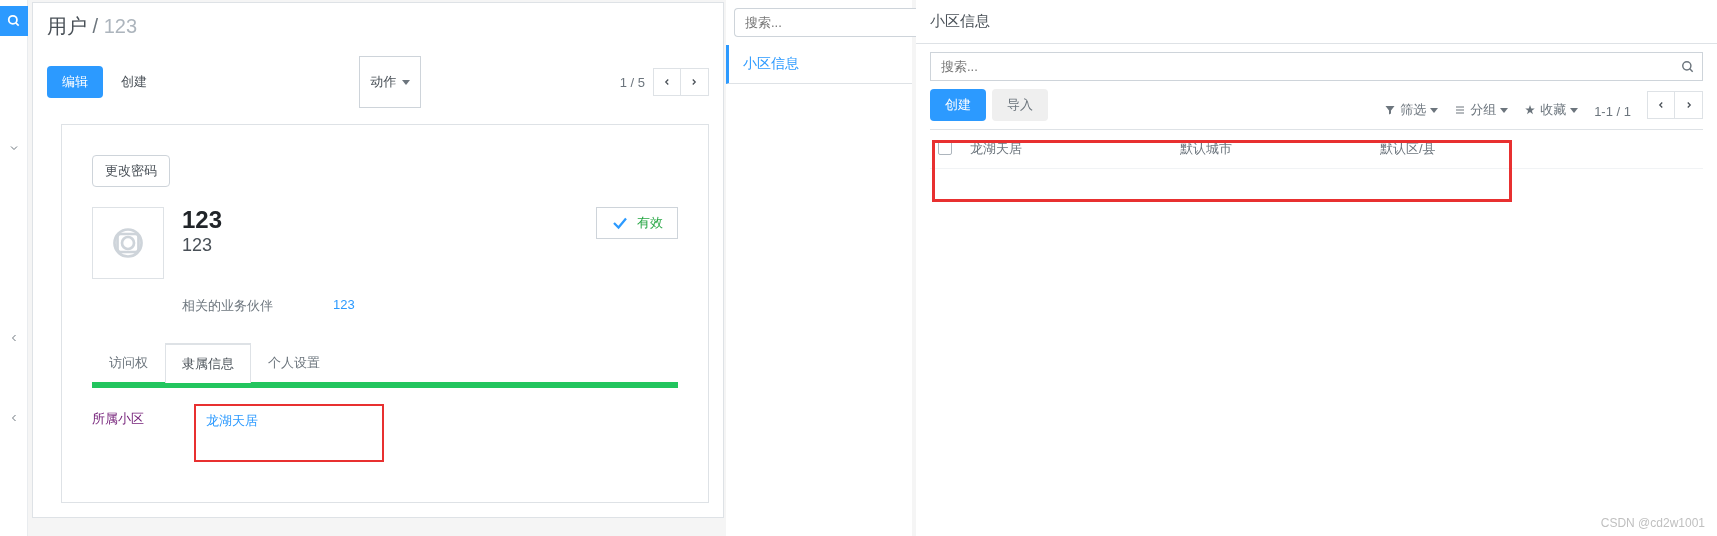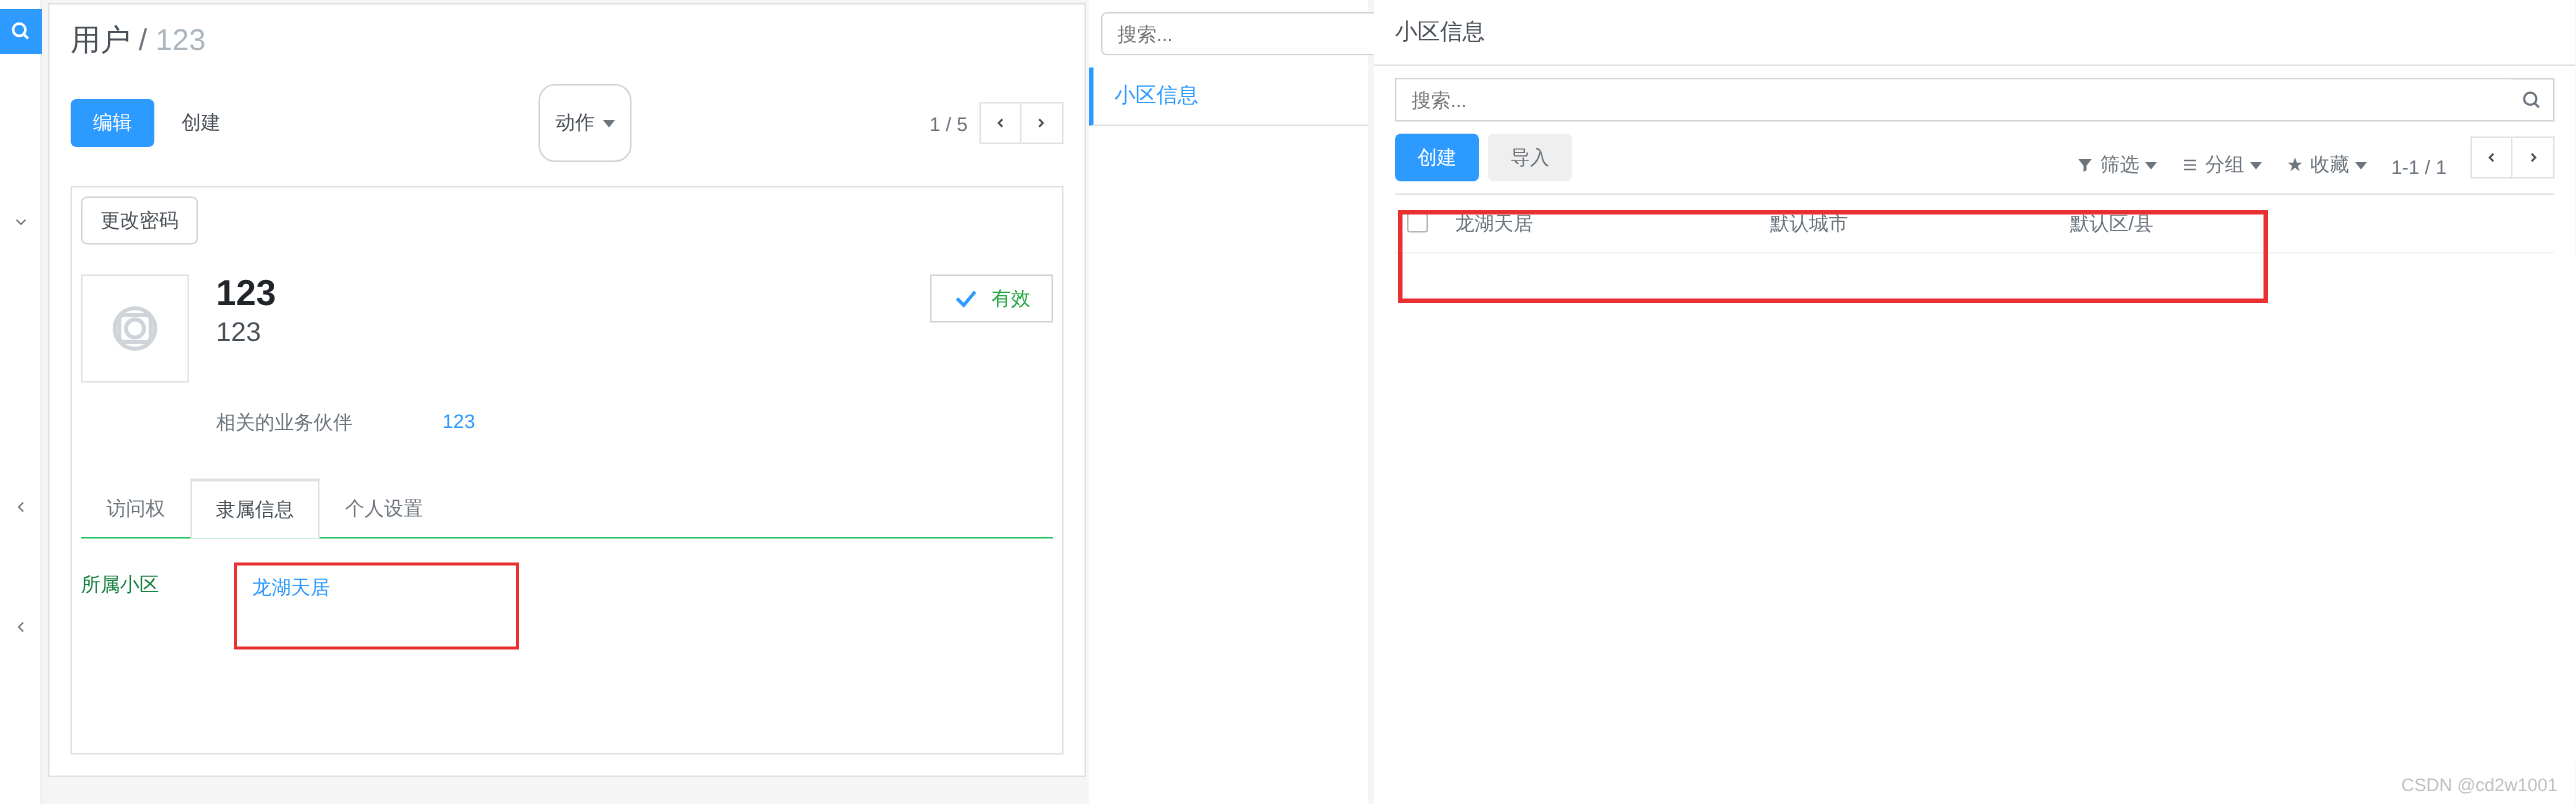--- a/index.html
+++ b/index.html
@@ -9,42 +9,42 @@
 .left-strip .sq{width:28px;height:30px;background:#2c9aff;color:#fff;display:flex;align-items:center;justify-content:center}
 .left-strip .caret{width:28px;height:36px;display:flex;align-items:center;justify-content:center;color:#6c757d;margin-top:40px}
 .panel-left{width:692px;background:#fff;margin:2px 0 18px 4px;border:1px solid #dee2e6;display:flex;flex-direction:column}
 .breadcrumb{padding:10px 14px;color:#6c757d;font-size:20px}
 .bc-strong{color:#495057}
 .cp{display:flex;align-items:center;justify-content:space-between;padding:6px 14px 16px 14px}
 .cp-left{display:flex;gap:4px;align-items:center}
 .btn{padding:6px 14px;border-radius:4px;border:1px solid transparent;cursor:pointer;font-size:13px}
 .btn-primary{background:#2c9aff;color:#fff}
 .btn-light{background:#fff;border-color:#ced4da;color:#495057}
-.action-dd{padding:16px 10px;border:1px solid #ced4da;border-radius:11px;display:flex;align-items:center;gap:6px;color:#495057}
+.action-dd{padding:16px 10px;border:1px solid #ced4da;border-radius:0;display:flex;align-items:center;gap:6px;color:#495057}
 .pager{display:flex;align-items:center;gap:8px;color:#6c757d}
 .pager-btns{display:flex}
 .pager-btn{width:28px;height:28px;border:1px solid #dee2e6;display:flex;align-items:center;justify-content:center;color:#495057}
-.sheet{margin:0 14px 14px 14px;border:1px solid #dee2e6;padding:6px;flex:1}
+.sheet{margin:0 14px 14px 28px;border:1px solid #dee2e6;padding:30px;flex:1}
 .pw-btn{display:inline-block;padding:6px 12px;border:1px solid #ced4da;border-radius:4px;color:#495057}
 .head-row{display:flex;justify-content:space-between;margin-top:20px}
 .head-left{display:flex;gap:18px}
 .avatar{width:72px;height:72px;border:1px solid #dee2e6;display:flex;align-items:center;justify-content:center;color:#adb5bd}
 .avatar svg{width:36px;height:30px}
 .names h1{font-size:24px;font-weight:700;color:#212529;line-height:1.1}
 .names .sub{font-size:18px;color:#495057;margin-top:2px}
 .status-box{border:1px solid #ced4da;padding:6px 14px;display:flex;align-items:center;gap:8px;height:32px;color:#28a745}
 .status-box span{color:#28a745}
 .rel-row{display:flex;gap:60px;margin-top:18px;font-size:13px}
 .rel-label{color:#6c757d}
 .rel-link{color:#2c9aff}
-.tabs{display:flex;border-bottom:1px solid #22c55e;margin-top:28px}
+.tabs{display:flex;border-bottom:6px solid #22c55e;margin-top:28px}
 .tab{padding:10px 16px;color:#6c757d;cursor:pointer;border:1px solid transparent;border-bottom:none;margin-bottom:-1px}
 .tab.active{border-color:#dee2e6;border-top:2px solid #dee2e6;background:#fff;color:#495057}
 .field-row{display:flex;align-items:flex-start;gap:50px;margin-top:16px}
-.field-label{color:#15803d;padding-top:6px}
+.field-label{color:#701a75;padding-top:6px}
 .hl-box{border:2px solid #e83030;width:190px;height:58px;padding:6px 10px}
 .link{color:#2c9aff;cursor:pointer}
 
 .panel-mid{width:186px;margin-left:2px;background:#fff}
 .search-wrap{display:flex;padding:8px 8px}
 .search-input{flex:1;border:1px solid #ced4da;border-right:none;padding:6px 10px;border-radius:4px 0 0 4px;font-size:13px;color:#6c757d;outline:none}
 .search-btn{width:36px;background:#2c9aff;border:none;border-radius:0 4px 4px 0;color:#fff;display:flex;align-items:center;justify-content:center}
 .side-link{padding:10px 14px;color:#2c9aff;border-bottom:1px solid #dee2e6;border-left:3px solid #2c9aff;background:#fff;font-size:14px;cursor:pointer}
 
 .panel-right{flex:1;background:#fff;margin-left:4px;display:flex;flex-direction:column}

